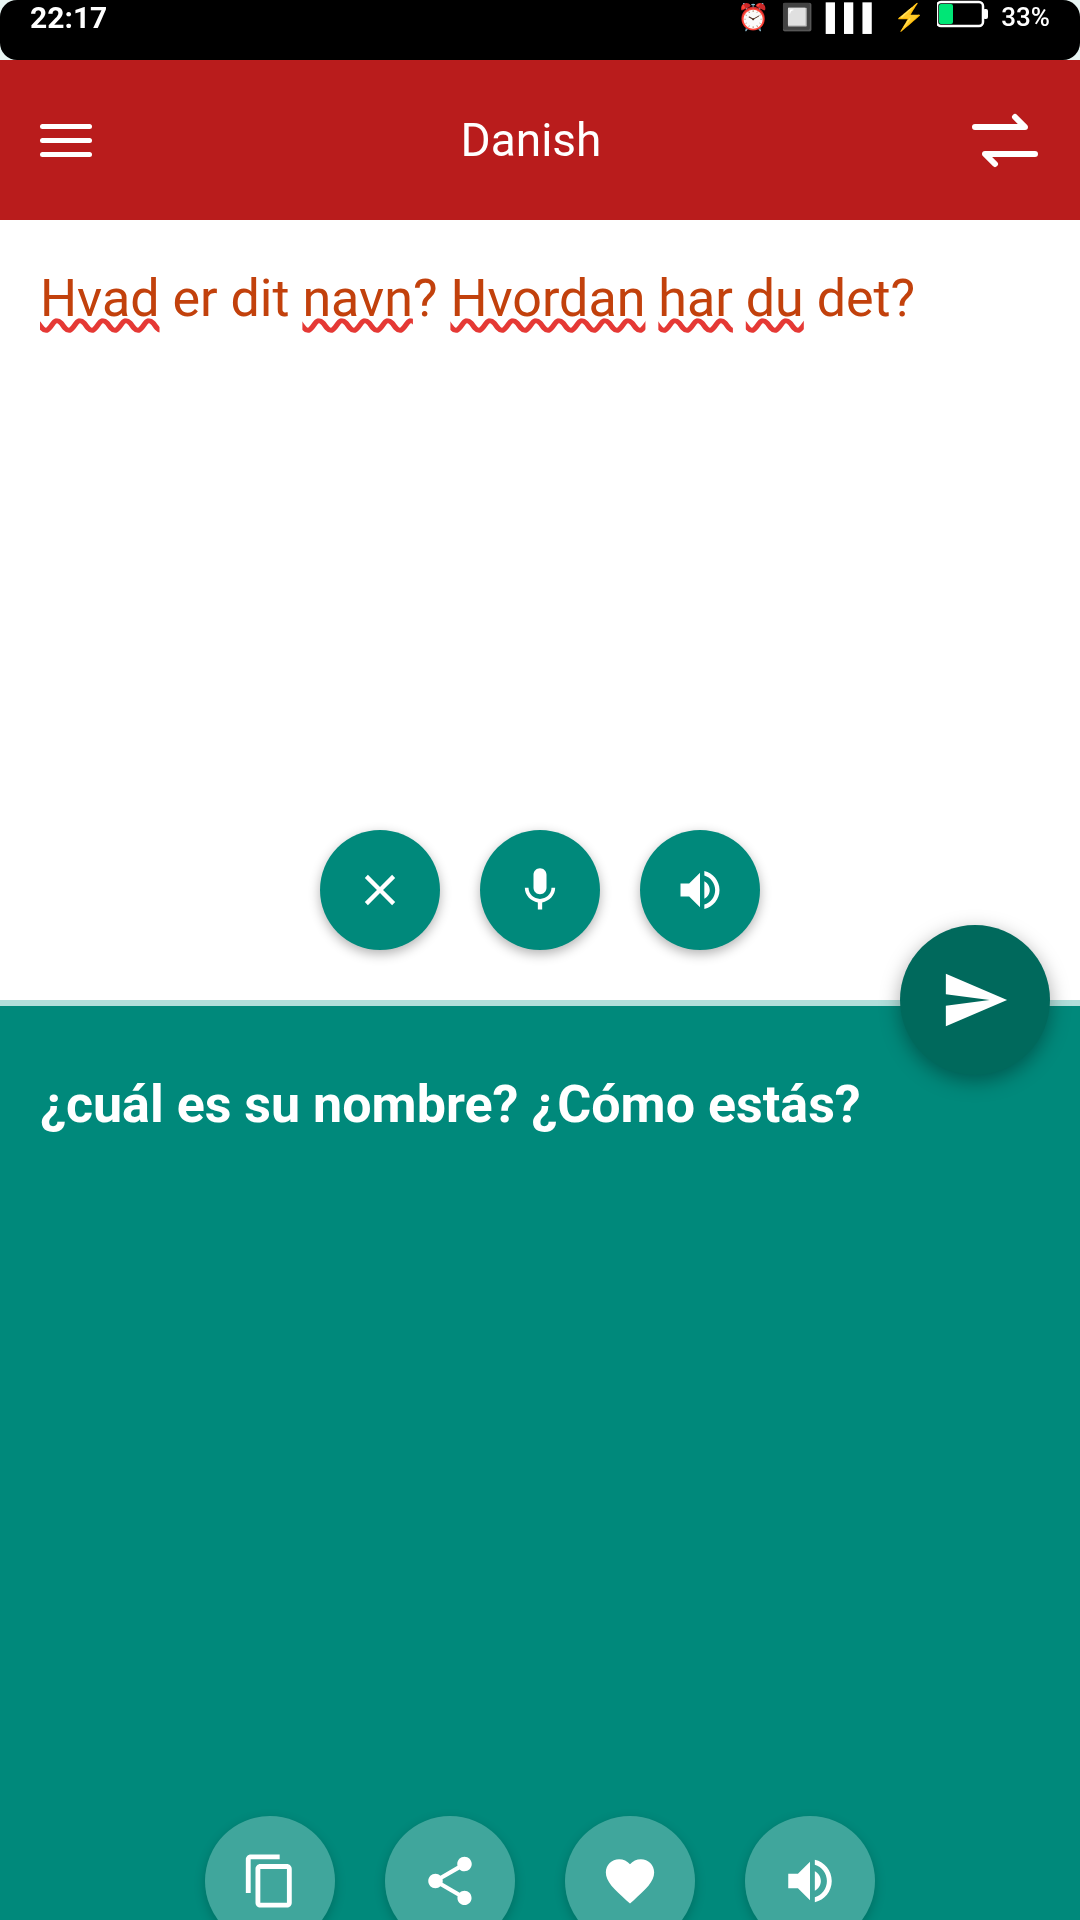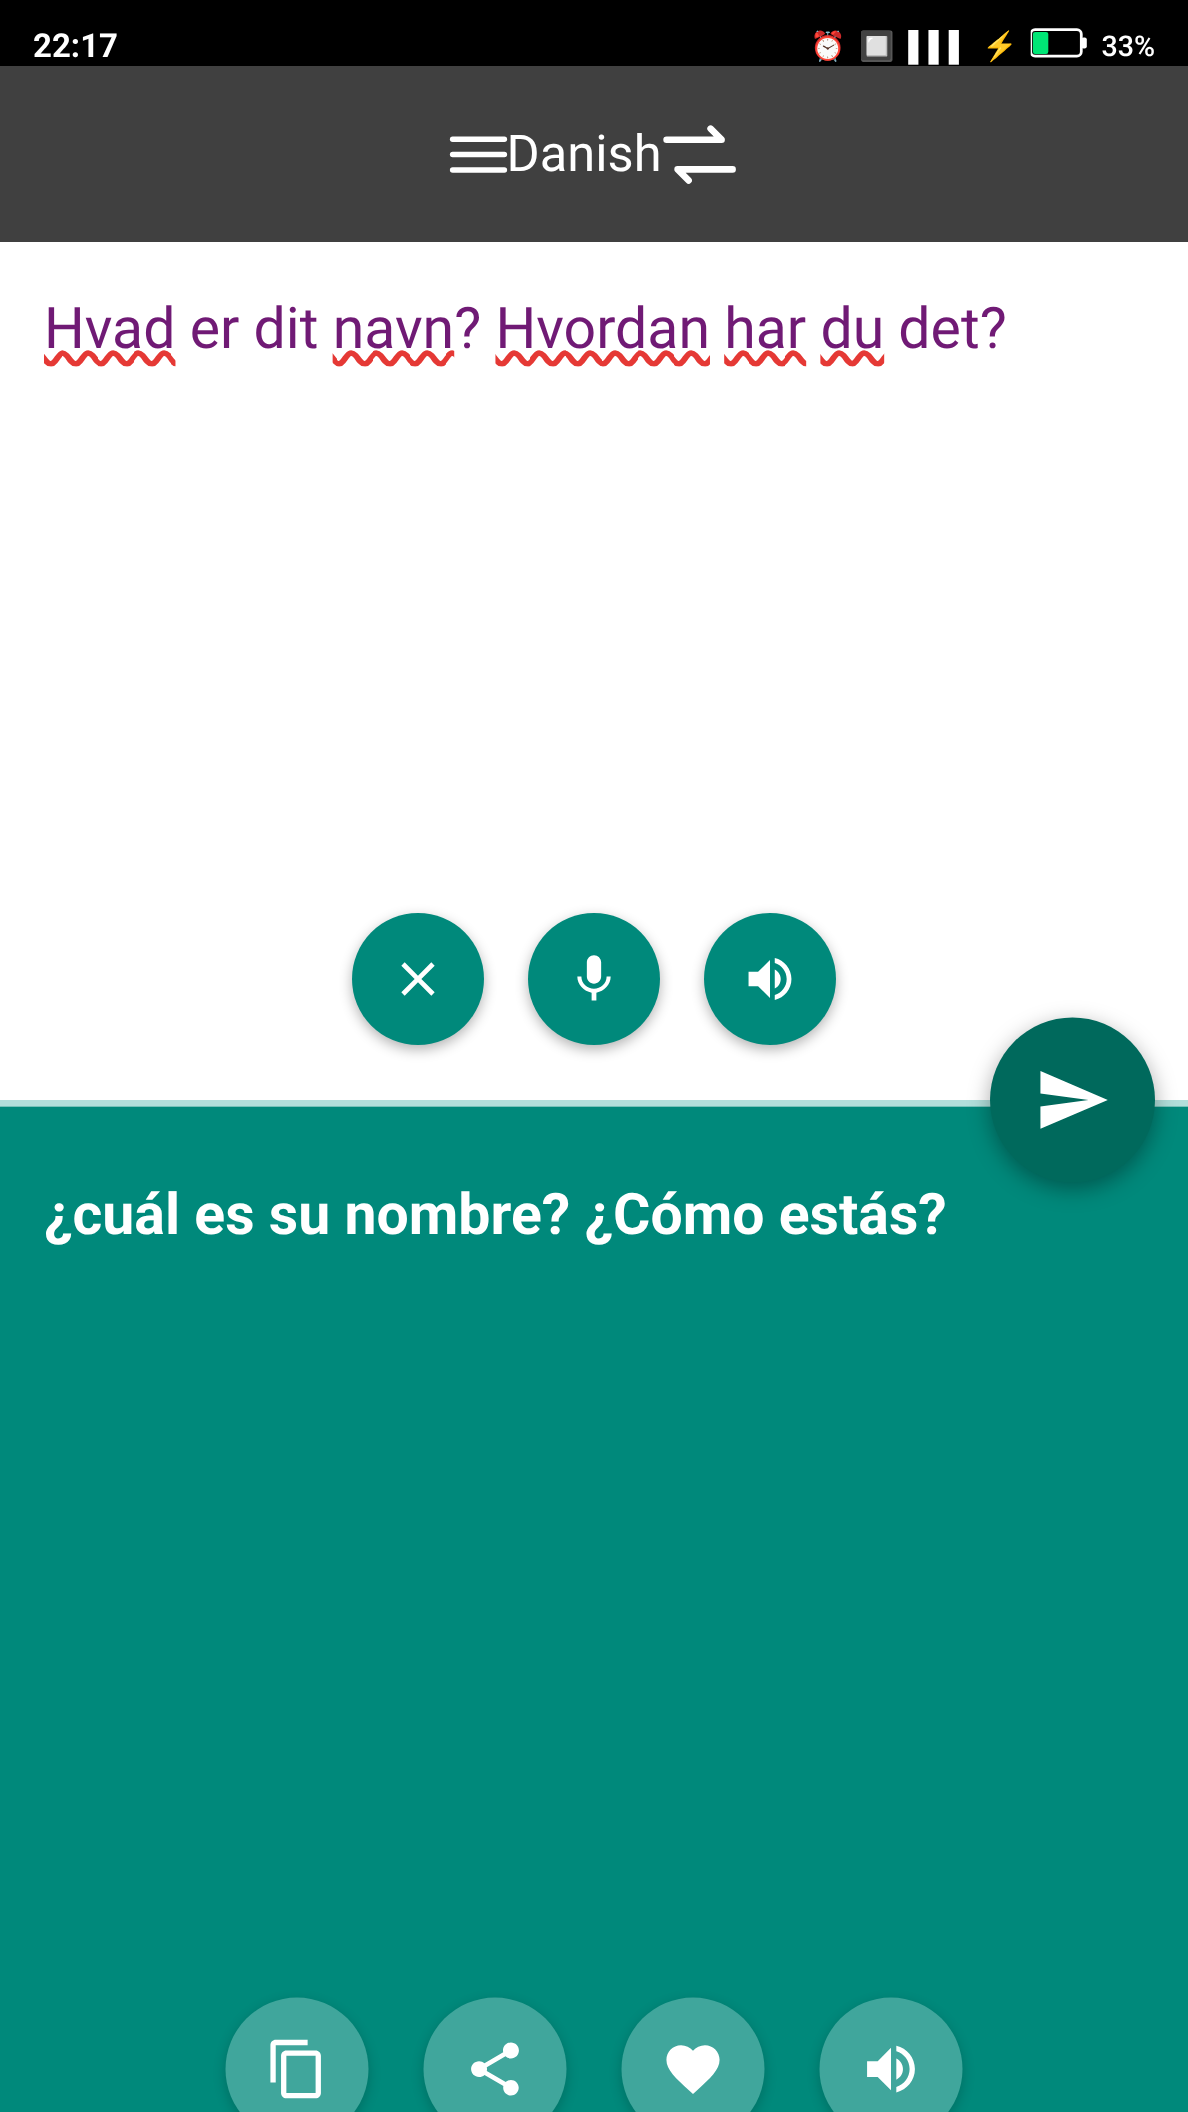--- a/index.html
+++ b/index.html
@@ -17,26 +17,27 @@
       overflow: hidden;
       position: relative;
     }
 
     
     .status-bar {
       width: 100%;
       height: 60px;
       background: #000;
       display: flex;
-      align-items: flex-end;
+      align-items: flex-start;
       justify-content: space-between;
       padding: 0 30px;
       color: #fff;
       font-size: 28px;
       font-weight: 500;
+      border-radius: 17px;
     }
 
     .status-bar-left {
       font-size: 30px;
       font-weight: bold;
     }
 
     .status-bar-right {
       display: flex;
       align-items: center;
@@ -45,24 +46,24 @@
     }
 
     .status-icon {
       font-size: 26px;
     }
 
     
     .app-header {
       width: 100%;
       height: 160px;
-      background: #404040;
-      display: flex;
-      align-items: center;
-      justify-content: center;
+      background: #b91c1c;
+      display: flex;
+      align-items: center;
+      justify-content: space-between;
       padding: 0 40px;
     }
 
     .header-menu {
       display: flex;
       flex-direction: column;
       gap: 9px;
       cursor: pointer;
     }
 
@@ -93,21 +94,21 @@
     .input-panel {
       width: 100%;
       background: #fff;
       min-height: 780px;
       padding: 40px 40px 160px 40px;
       position: relative;
     }
 
     .source-text {
       font-size: 52px;
-      color: #701a75;
+      color: #c2410c;
       line-height: 1.5;
       font-weight: 400;
     }
 
     
     .spell-underline {
       text-decoration: underline;
       text-decoration-color: #e53935;
       text-decoration-style: wavy;
       -webkit-text-decoration-color: #e53935;

